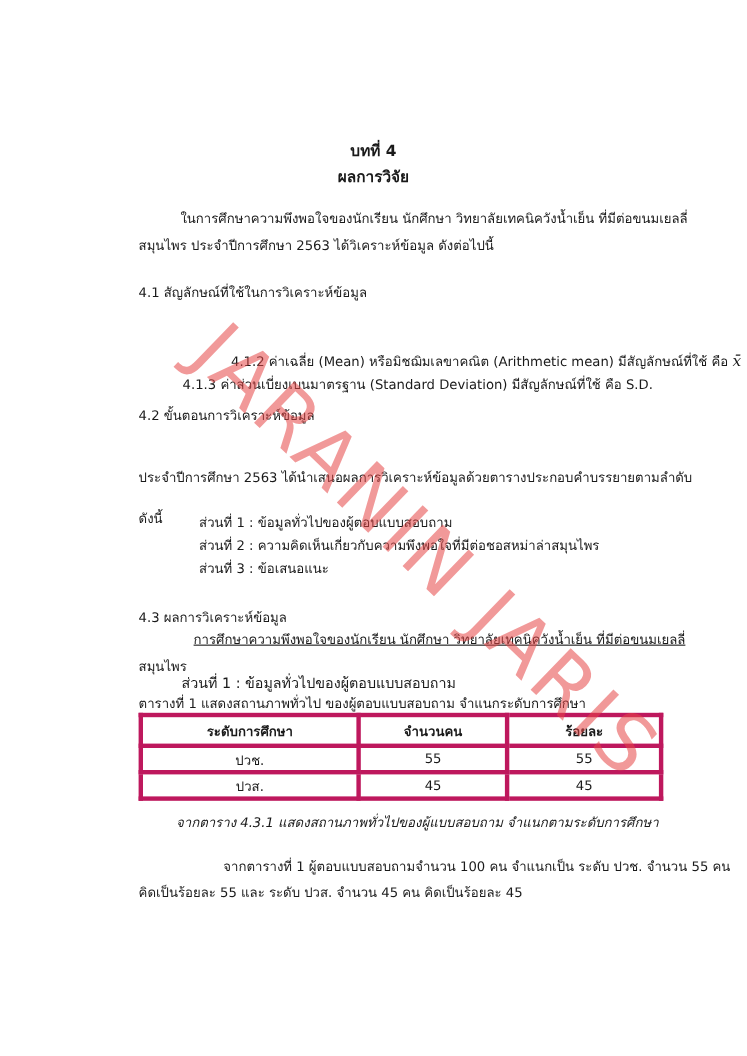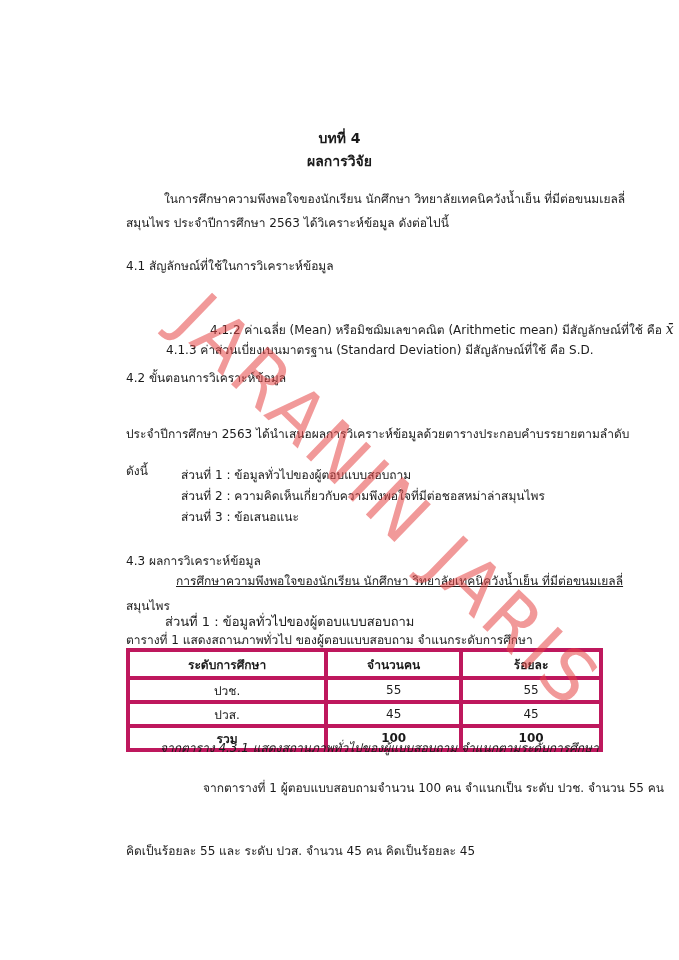--- a/index.html
+++ b/index.html
@@ -83,29 +83,24 @@
     <tr>
       <td>ปวช.</td>
       <td>55</td>
       <td>55</td>
     </tr>
     <tr>
       <td>ปวส.</td>
       <td>45</td>
       <td>45</td>
     </tr>
-    <tr class="total">
-      <td>รวม</td>
-      <td>100</td>
-      <td>100</td>
-    </tr>
   </tbody>
     </table>
 
   <div class="abs body-text" style="left:160px; top:742px;font-style:italic;">จากตาราง 4.3.1 แสดงสถานภาพทั่วไปของผู้แบบสอบถาม จำแนกตามระดับการศึกษา</div>
 
   <div class="abs body-text" style="left:166px; top:782px;margin-left:37px;">
     <span class="bold">จากตารางที่ 1</span><span> ผู้ตอบแบบสอบถามจำนวน 100 คน จำแนกเป็น ระดับ ปวช. จำนวน 55 คน</span>
   </div>
-  <div class="abs body-text" style="left:126px; top:805px;margin-top:40px;">คิดเป็นร้อยละ 55 และ ระดับ ปวส. จำนวน 45 คน คิดเป็นร้อยละ 45</div>
+  <div class="abs body-text" style="left:126px; top:805px;">คิดเป็นร้อยละ 55 และ ระดับ ปวส. จำนวน 45 คน คิดเป็นร้อยละ 45</div>
 
   <div class="watermark">JARANIN JARIS</div>
 </div>
 
 </body></html>

